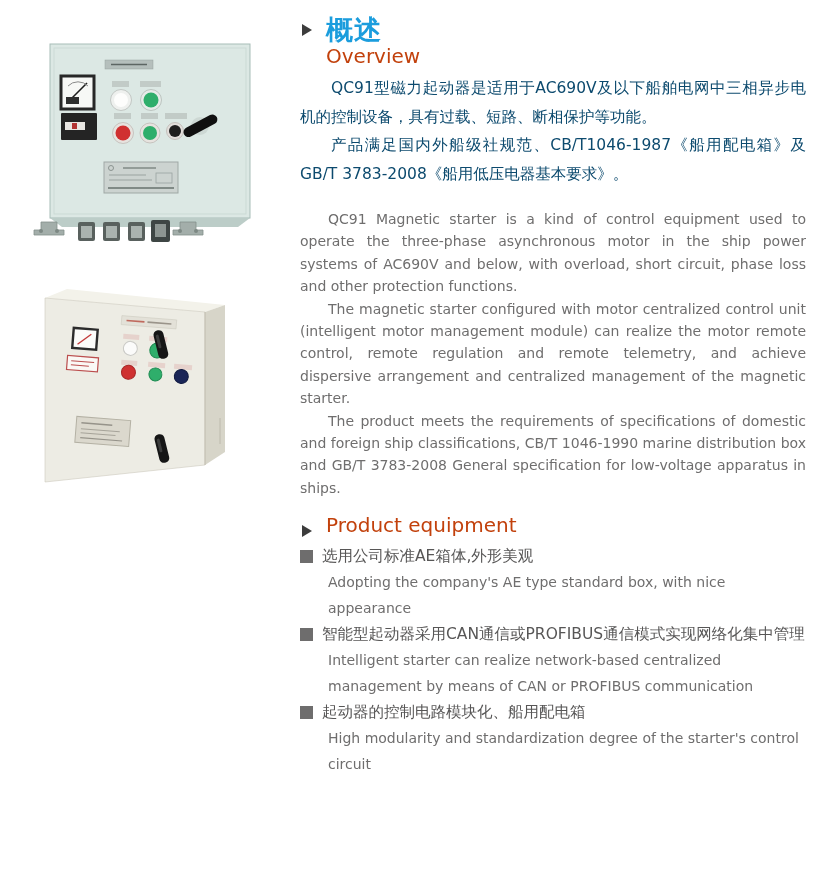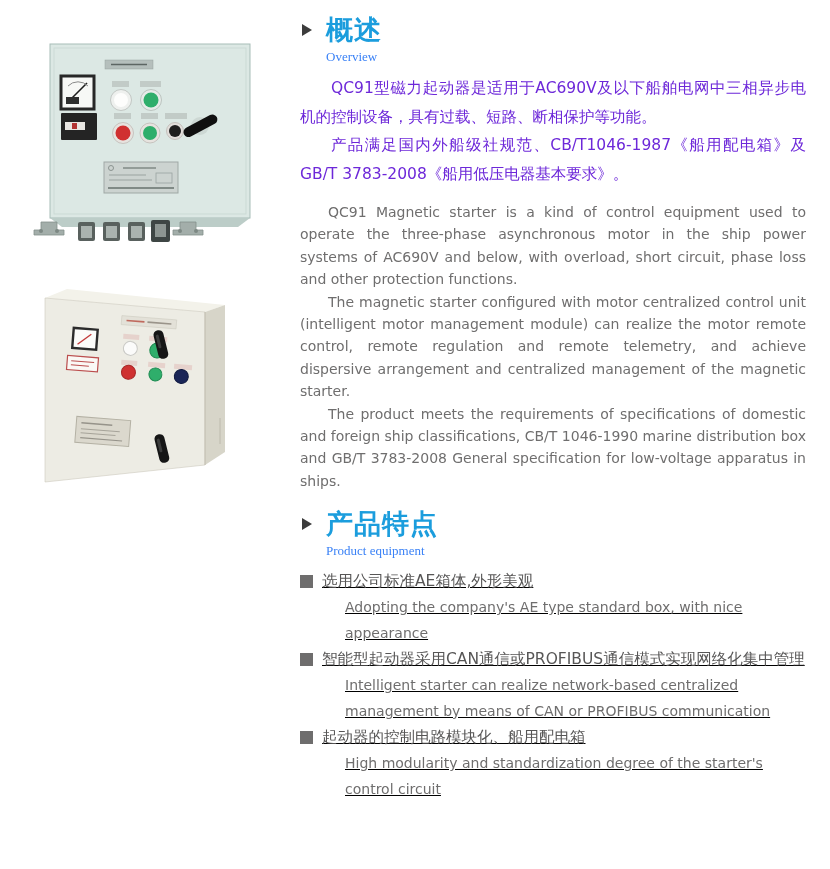--- a/index.html
+++ b/index.html
@@ -14,59 +14,59 @@
   }
 
   
   .left-col { position: absolute; left: 0; top: 0; width: 290px; height: 869px; }
   .photo1 { position: absolute; left: 28px; top: 30px; }
   .photo2 { position: absolute; left: 15px; top: 268px; }
 
   
   .right-col { position: absolute; left: 300px; top: 14px; width: 506px; }
 
-  .sec-header { position: relative; padding-left: 26px; margin-bottom: 7px; font-family: Liberation Serif, serif; }
+  .sec-header { position: relative; padding-left: 26px; margin-bottom: 7px; }
   .sec-marker {
     position: absolute; left: 2px; top: 10px;
     width: 0; height: 0;
     border-left: 10px solid #3c3c3c;
     border-top: 6px solid transparent;
     border-bottom: 6px solid transparent;
   }
   .sec-title-zh {
     font-size: 27px; font-weight: bold; color: #1b9ddd;
     line-height: 32px; letter-spacing: 1px;
   }
-  .sec-title-en { font-size: 13px; color: #3b82f6; line-height: 21px; }
+  .sec-title-en { font-size: 20px; color: #c2410c; line-height: 21px; }
 
   .zh-block { margin-top: 5px; }
   .para-zh {
-    font-size: 15.5px; line-height: 28.5px; color: #6d28d9;
+    font-size: 15.5px; line-height: 28.5px; color: #0c4a6e;
     text-align: justify; text-indent: 2em; margin: 0;
   }
-  .en-block { margin-top: 13px; }
+  .en-block { margin-top: 20px; }
   .para-en {
     font-size: 14px; line-height: 22.4px; color: #6f6e6e;
     text-align: justify; text-indent: 2em; margin: 0;
   }
 
   .features-section { margin-top: 16px; }
   .feature-list { margin-top: 3px; }
-  .feature-item { margin: 0; text-decoration: underline; }
+  .feature-item { margin: 0; }
   .feat-zh {
     display: flex; align-items: center;
     font-size: 15.5px; color: #575656; line-height: 27px;
   }
   .bullet-sq {
     width: 13px; height: 13px; background: #6e6d6d;
     margin-right: 9px; flex: none;
   }
   .feat-en {
     font-size: 14px; color: #6f6e6e; line-height: 25.5px;
-    margin-left: 45px;
+    margin-left: 28px;
   }
 </style>
 </head>
 <body>
 
 <div class="page">
 
   <div class="left-col">
 
     <svg class="photo1" width="240" height="215" viewBox="0 0 240 215">
@@ -238,21 +238,20 @@
       <div class="en-block">
         <p class="para-en">QC91 Magnetic starter is a kind of control equipment used to operate the three-phase asynchronous motor in the ship power systems of AC690V and below, with overload, short circuit, phase loss and other protection functions.</p>
         <p class="para-en">The magnetic starter configured with motor centralized control unit (intelligent motor management module) can realize the motor remote control, remote regulation and remote telemetry, and achieve dispersive arrangement and centralized management of the magnetic starter.</p>
         <p class="para-en">The product meets the requirements of specifications of domestic and foreign ship classifications, CB/T 1046-1990 marine distribution box and GB/T 3783-2008 General specification for low-voltage apparatus in ships.</p>
       </div>
     </section>
 
     <section class="features-section">
       <div class="sec-header">
         <span class="sec-marker"></span>
-        <div class="sec-title-zh">产品特点</div>
         <div class="sec-title-en">Product equipment</div>
       </div>
 
       <div class="feature-list">
 
         <div class="feature-item">
           <div class="feat-zh">
             <span class="bullet-sq"></span>
             <span>选用公司标准AE箱体,外形美观</span>
           </div>

